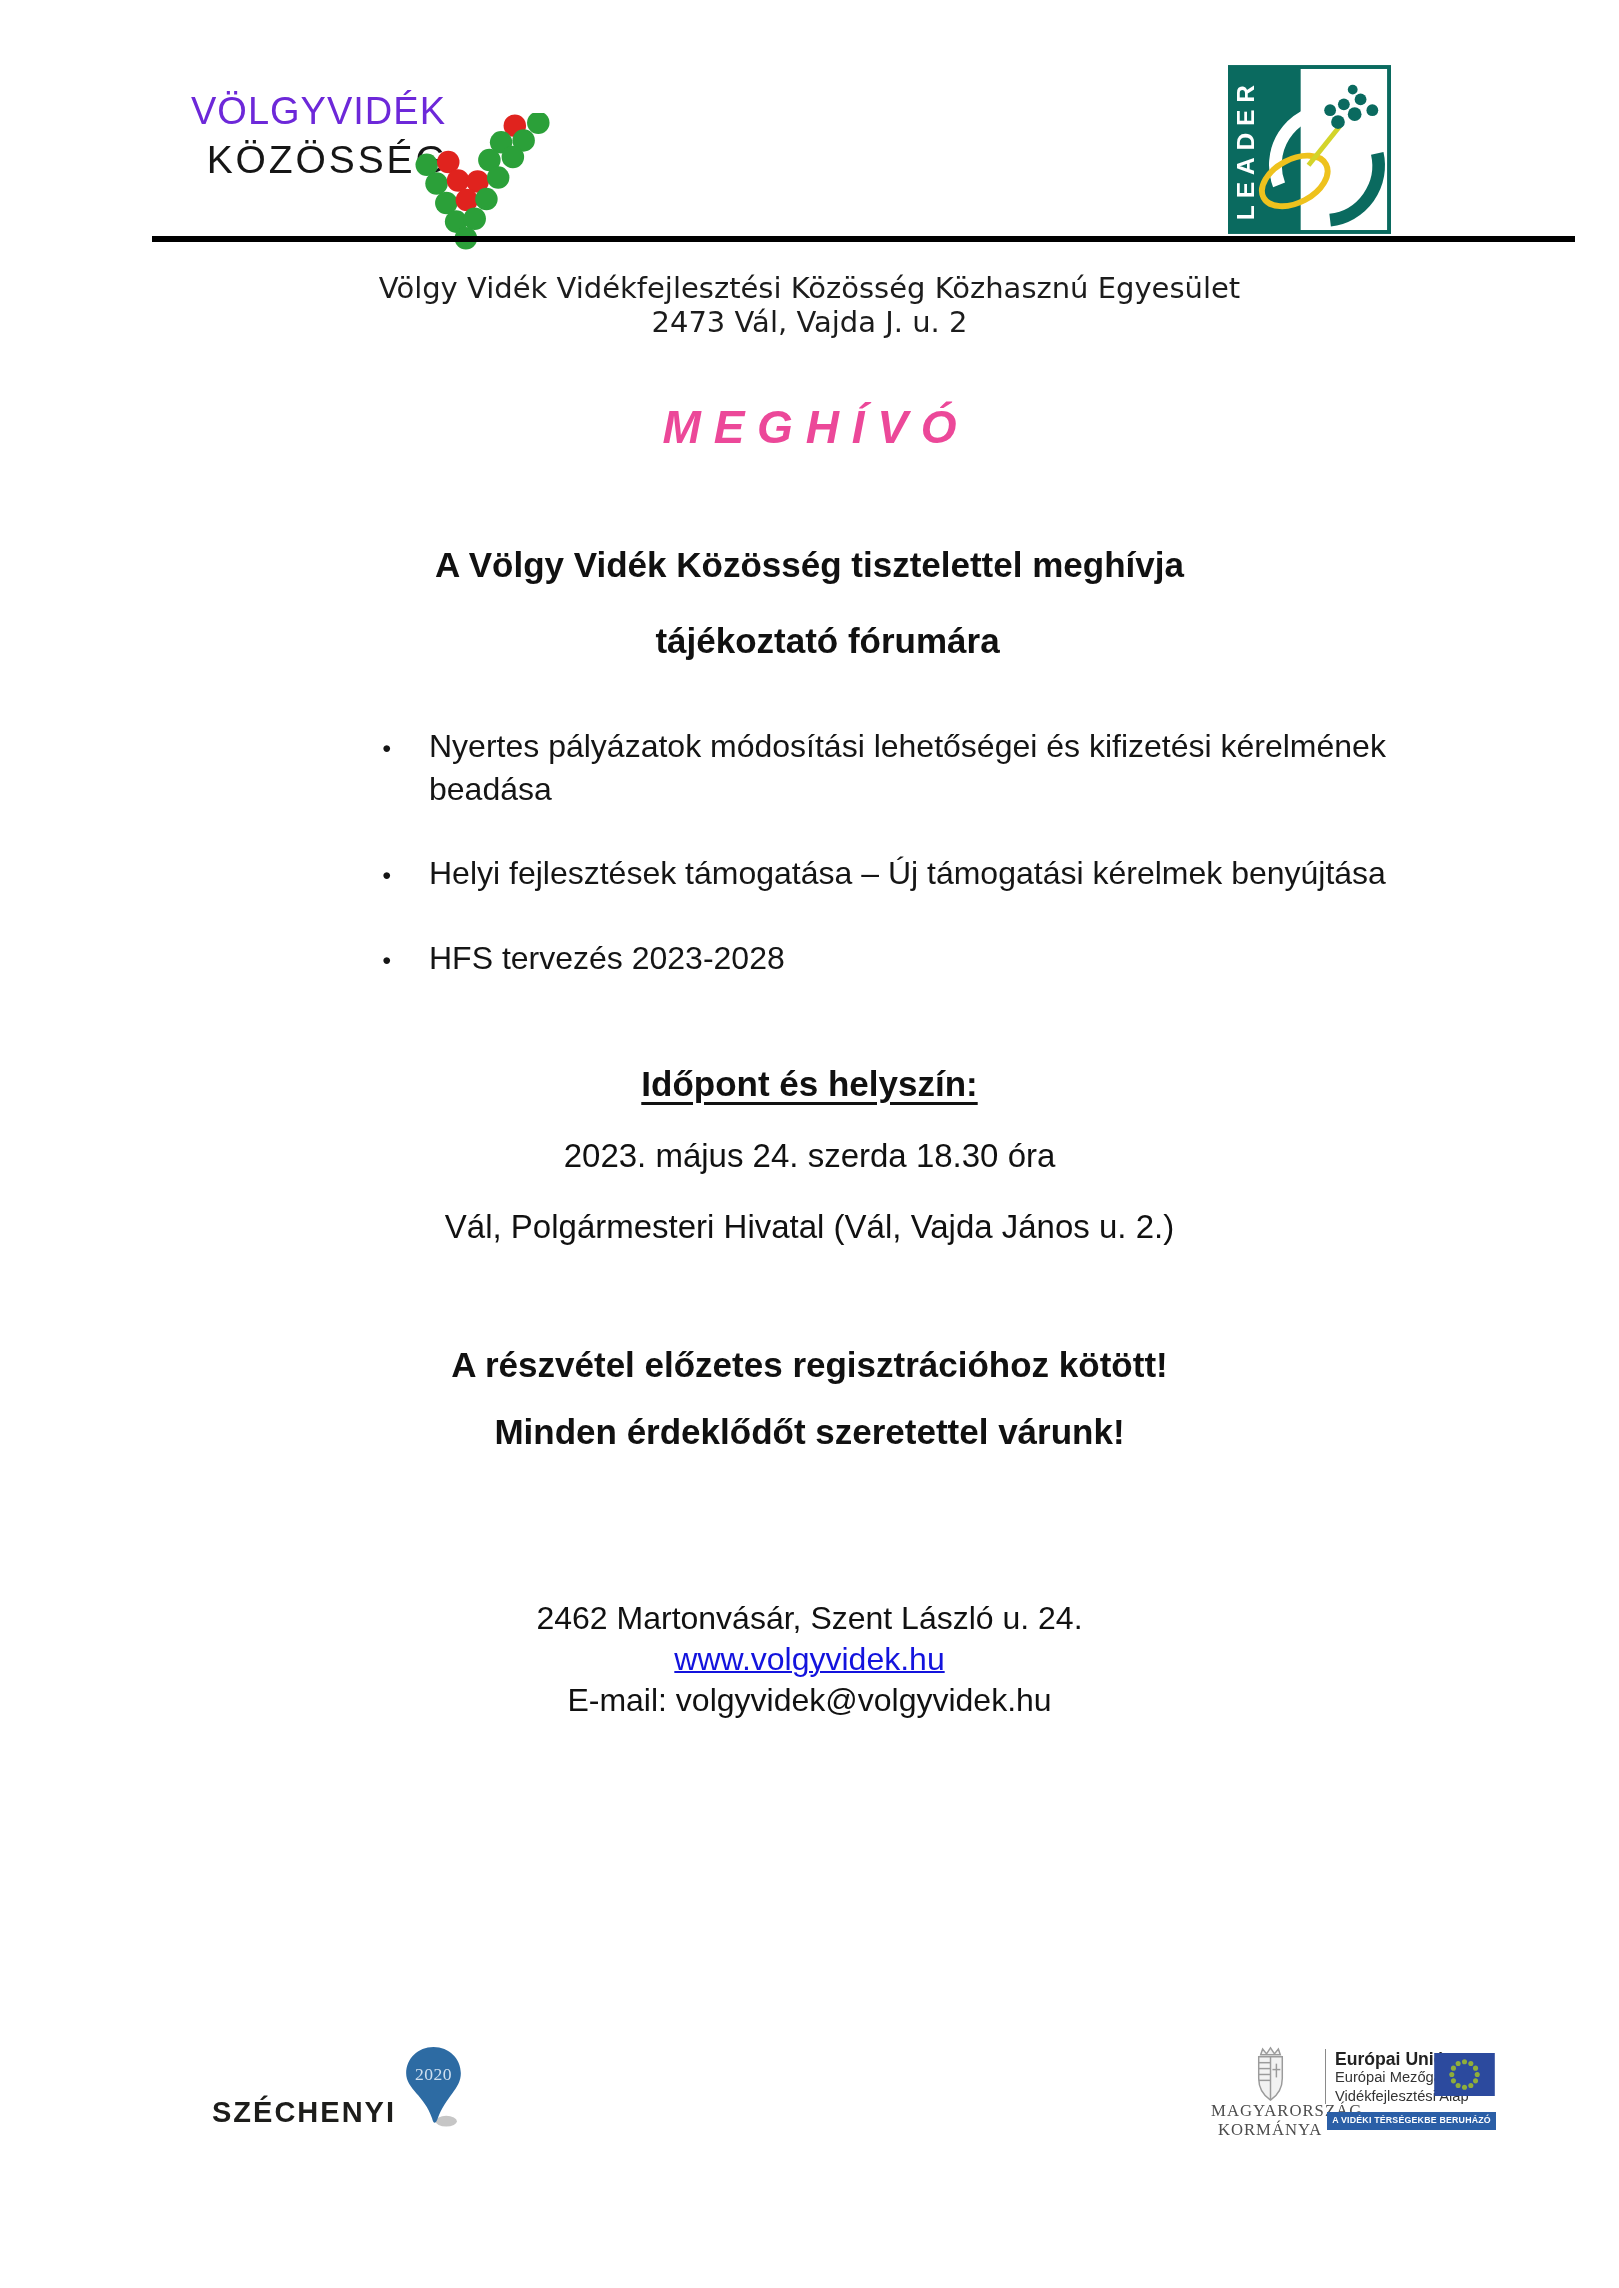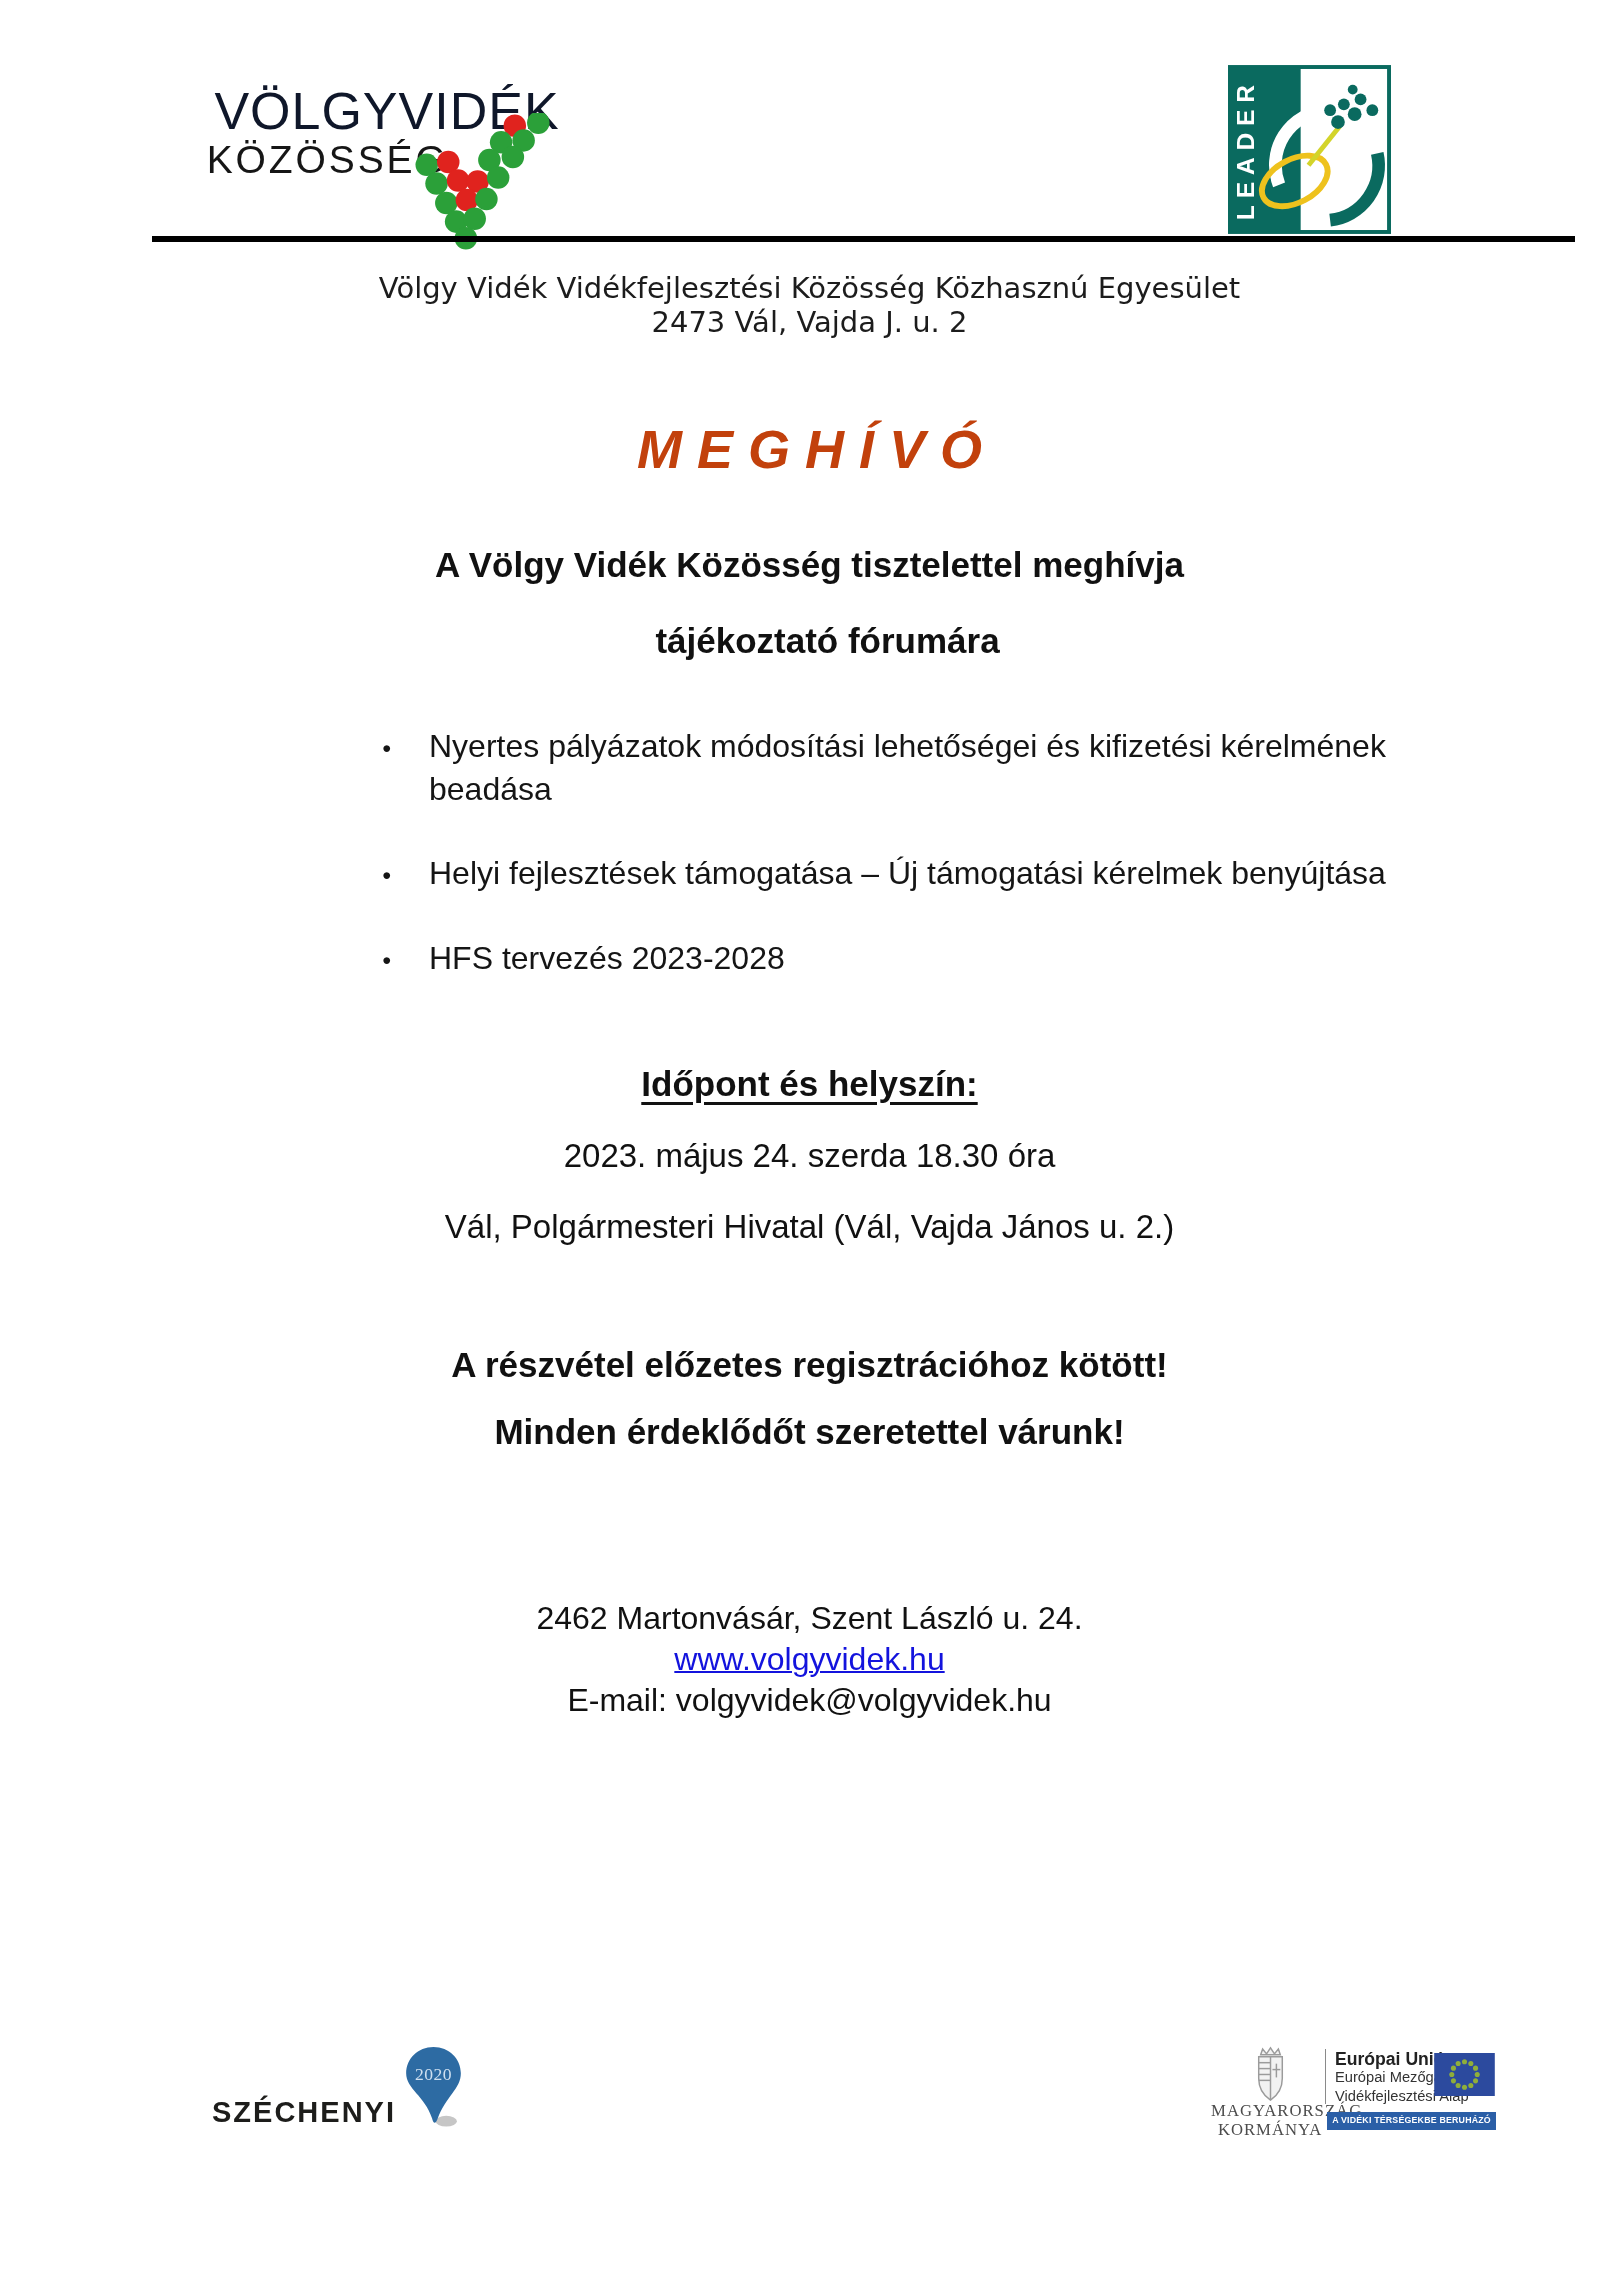--- a/index.html
+++ b/index.html
@@ -9,33 +9,33 @@
     background:#ffffff;
     font-family:"Liberation Sans", sans-serif;
     color:#111;
     overflow:hidden;
   }
   .abs{position:absolute;}
   .center-line{position:absolute;left:0;right:0;text-align:center;}
 
   
   .vv-logo{left:191px;top:86px;width:392px;height:162px;}
-  .vv-title{font-size:52px;letter-spacing:1px;color:#0f172a;line-height:51px;text-align:center;}
+  .vv-title{font-size:38px;letter-spacing:1px;color:#6d28d9;line-height:51px;}
   .vv-sub{font-size:39px;letter-spacing:2.9px;color:#161616;line-height:45px;margin-left:15.7px;}
   .vv-dots{position:absolute;left:224px;top:27.4px;}
 
   .leader-logo{left:1228px;top:65px;}
 
   .top-rule{left:152px;top:236px;width:1423px;height:5.9px;background:#000;}
 
   
   .org-block{top:271px;font-family:"DejaVu Sans", sans-serif;font-size:29px;line-height:34px;color:#1c1c1c;}
 
   
-  .doc-title{top:418px;font-size:54px;font-weight:bold;font-style:italic;color:#c2410c;}
+  .doc-title{top:400px;font-size:46px;font-weight:bold;font-style:italic;color:#ec4899;}
   .invite1{top:545px;font-size:35px;font-weight:bold;}
   .invite2{top:621px;font-size:35px;font-weight:bold;margin-left:36px;}
 
   .bullet-list{left:382px;top:725px;width:1093px;margin:0;padding:0;list-style:none;}
   .bullet-list li{display:flex;font-size:32px;line-height:43px;color:#151515;}
   .bullet-list li + li{margin-top:41px;}
   .bullet-marker{flex:0 0 47px;font-size:15.7px;line-height:43px;padding-top:1px;}
 
   .section-heading{top:1064px;font-size:35px;font-weight:bold;text-decoration:underline;text-decoration-thickness:2.9px;text-underline-offset:5.9px;}
   .event-datetime{top:1137px;font-size:33px;}

